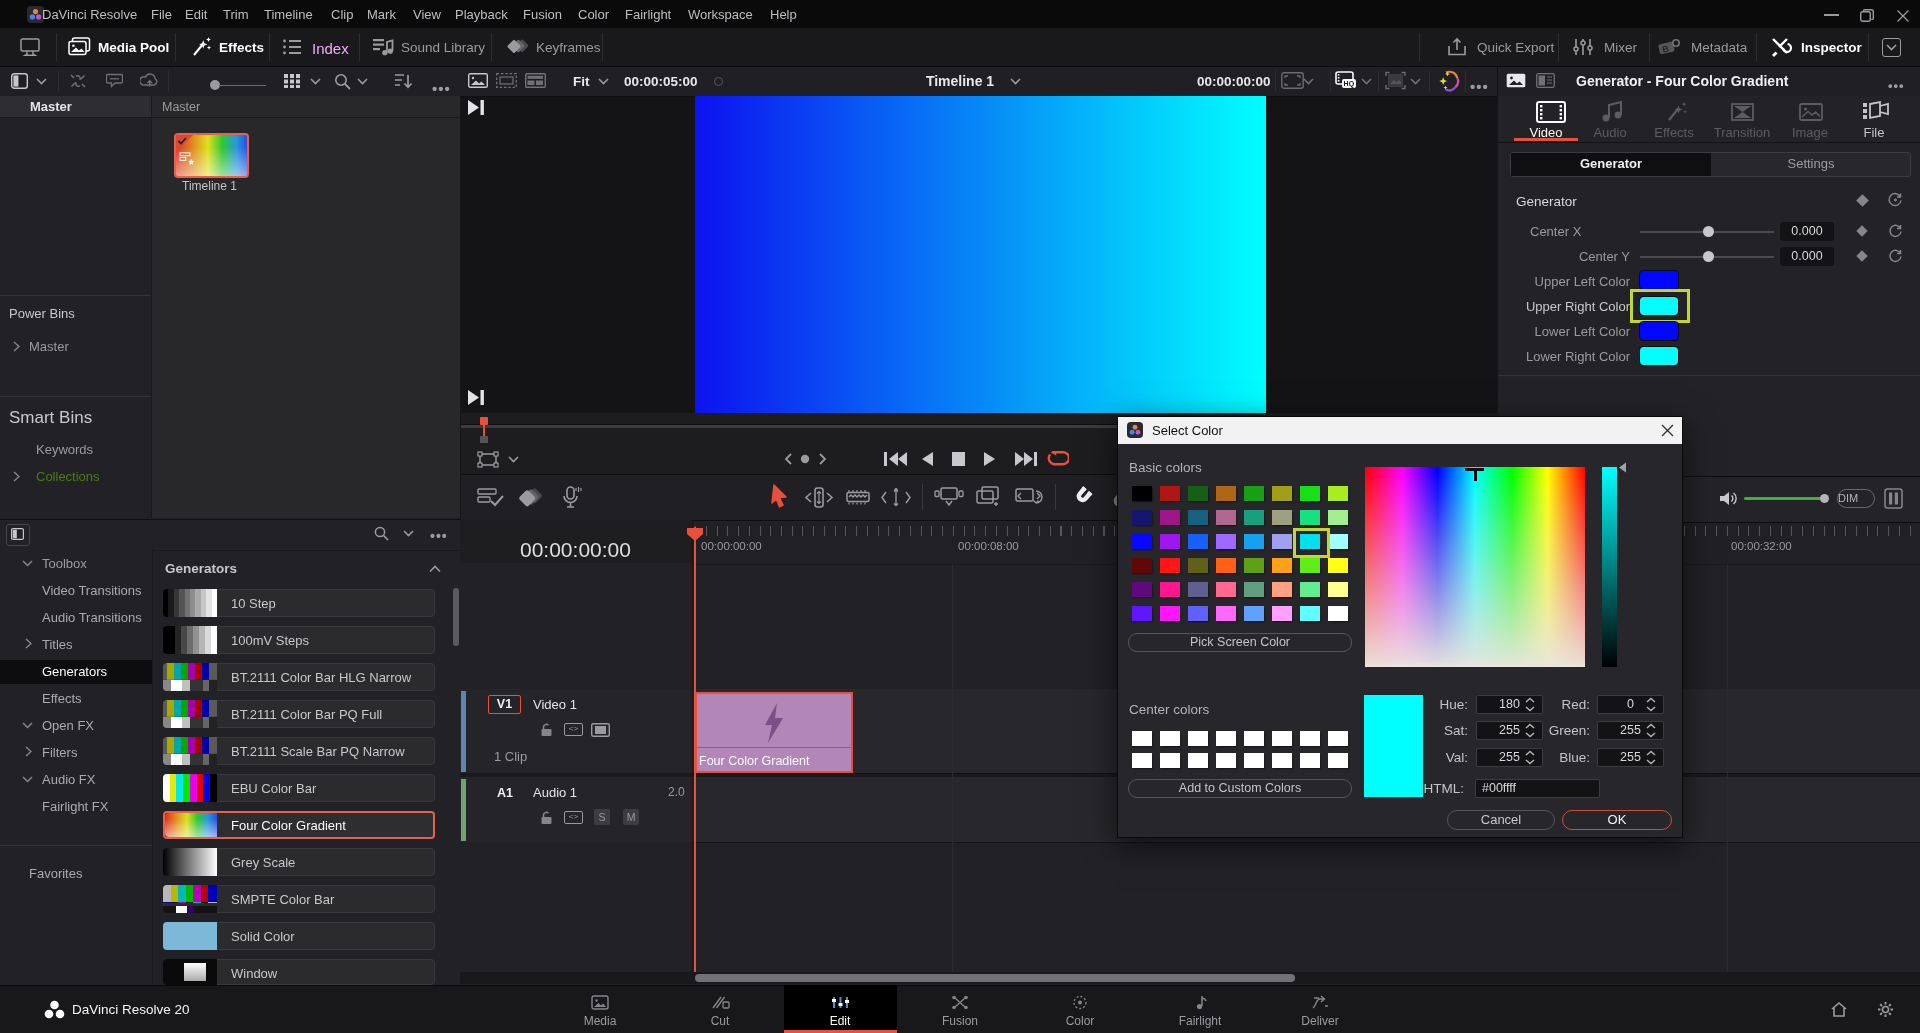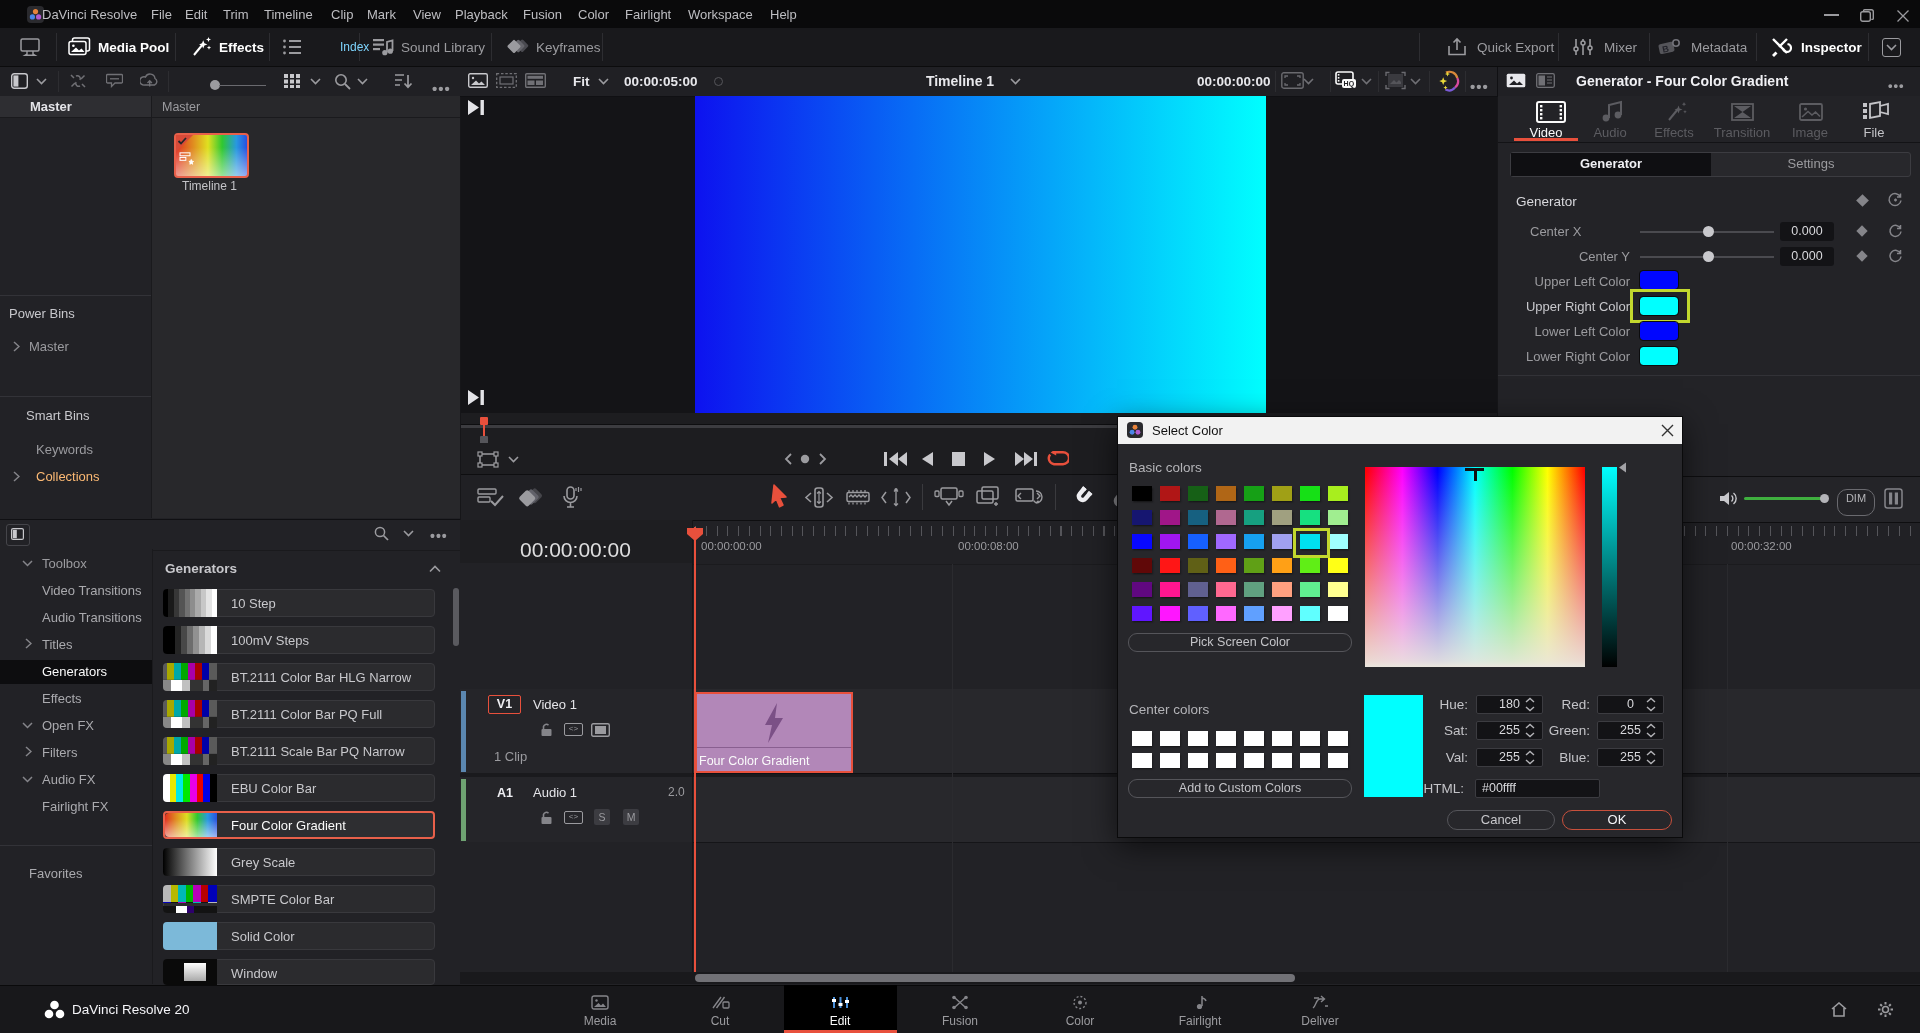--- a/index.html
+++ b/index.html
@@ -78,21 +78,21 @@
 <div class="abs" style="left:219px;top:40px;font-size:13.5px;font-weight:bold;color:#ffffff;">Effects</div>
 
 <svg class="abs" style="left:283px;top:39px;" width="18" height="16" viewBox="0 0 18 16">
   <circle cx="1.5" cy="2" r="1.4" fill="#9b9b9f"></circle>
       <rect x="6" y="1" width="12" height="2" fill="#9b9b9f"></rect>
   <circle cx="1.5" cy="8" r="1.4" fill="#9b9b9f"></circle>
       <rect x="6" y="7" width="12" height="2" fill="#9b9b9f"></rect>
   <circle cx="1.5" cy="14" r="1.4" fill="#9b9b9f"></circle>
       <rect x="6" y="13" width="12" height="2" fill="#9b9b9f"></rect>
 </svg>
-<div class="abs" style="left:312px;top:40px;font-size:12px;color:#7dd3fc;margin-left:28px;">Index</div>
+<div class="abs" style="left:312px;top:40px;font-size:15px;color:#f0abfc;">Index</div>
 
 <svg class="abs" style="left:372px;top:38px;" width="22" height="19" viewBox="0 0 22 19">
   <rect x="1" y="1" width="11" height="2.2" fill="#9b9b9f"></rect>
   <rect x="1" y="5.5" width="11" height="2.2" fill="#9b9b9f"></rect>
   <rect x="1" y="10" width="7" height="2.2" fill="#9b9b9f"></rect>
   <path d="M15 14.5 L15 4 L20.5 2.5 L20.5 13" stroke="#9b9b9f" stroke-width="1.8" fill="none"></path>
   <circle cx="12.8" cy="14.7" r="2.6" fill="#9b9b9f"></circle>
   <circle cx="18.3" cy="13.2" r="2.6" fill="#9b9b9f"></circle>
 </svg>
 <div class="abs" style="left:401px;top:40px;font-size:13.5px;color:#9b9b9f;">Sound Library</div>
@@ -301,26 +301,26 @@
 </svg>
 <div class="abs" style="left:174px;top:179px;width:71px;text-align:center;font-size:12px;color:#c4c4c8;">Timeline 1</div>
 
 <div class="abs" style="left:0;top:295px;width:151px;height:1px;background:#333338;"></div>
 <div class="abs" style="left:9px;top:306px;font-size:13px;color:#c8c8cc;">Power Bins</div>
 <svg class="abs" style="left:13px;top:341px;" width="7" height="11" viewBox="0 0 7 11">
       <path d="M1 1 L6 5.5 L1 10" stroke="#85858a" stroke-width="1.5" fill="none"></path>
     </svg>
 <div class="abs" style="left:29px;top:339px;font-size:13px;color:#9b9b9f;">Master</div>
 <div class="abs" style="left:0;top:396px;width:151px;height:1px;background:#333338;"></div>
-<div class="abs" style="left:9px;top:408px;font-size:13px;color:#c8c8cc;margin-left:17px;">Smart Bins</div>
+<div class="abs" style="left:9px;top:408px;font-size:17px;color:#c8c8cc;">Smart Bins</div>
 <div class="abs" style="left:36px;top:442px;font-size:13px;color:#9b9b9f;">Keywords</div>
 <svg class="abs" style="left:13px;top:471px;" width="7" height="11" viewBox="0 0 7 11">
       <path d="M1 1 L6 5.5 L1 10" stroke="#85858a" stroke-width="1.5" fill="none"></path>
     </svg>
-<div class="abs" style="left:36px;top:469px;font-size:13px;color:#fdba74;">Collections</div>
+<div class="abs" style="left:36px;top:469px;font-size:13px;color:#4d7c0f;">Collections</div>
 
 <div class="abs" style="left:0;top:518px;width:460px;height:467px;background:#222226;"></div>
 
 <div class="abs" style="left:0;top:519px;width:460px;height:30px;background:#222226;border-top:1px solid #101013;border-bottom:1px solid #1a1a1d;"></div>
 <div class="abs" style="left:6px;top:524px;width:22px;height:20px;border:1px solid #45454a;border-radius:3px;"></div>
 <svg class="abs" style="left:11px;top:528px;" width="13" height="12" viewBox="0 0 13 12">
   <rect x="0.6" y="0.6" width="11.8" height="10.8" rx="1.5" fill="none" stroke="#c8c8cc" stroke-width="1.2"></rect>
   <rect x="1.8" y="1.8" width="4" height="8.4" fill="#c8c8cc"></rect>
 </svg>
 <svg class="abs" style="left:374px;top:526px;" width="15" height="15" viewBox="0 0 15 15">
@@ -692,21 +692,21 @@
 <div class="abs" style="left:1640px;top:347px;width:38px;height:18px;background:#00ffff;border-radius:3px;outline:1px solid #0c0c0e;"></div>
 <div class="abs" style="left:1498px;top:375px;width:422px;height:1px;background:#323237;"></div>
 
 <div class="abs" style="left:1498px;top:476px;width:422px;height:45px;background:#242428;border-top:1px solid #0e0e10;border-bottom:1px solid #0e0e10;"></div>
 <svg class="abs" style="left:1719px;top:490px;" width="20" height="17" viewBox="0 0 20 17">
   <path d="M1 6 L5 6 L10 2 L10 15 L5 11 L1 11 Z" fill="#c8c8cc"></path>
   <path d="M12.5 5.5 A4 4 0 0 1 12.5 11.5 M14.5 3 A7 7 0 0 1 14.5 14" stroke="#c8c8cc" stroke-width="1.4" fill="none"></path>
 </svg>
 <div class="abs" style="left:1744px;top:497px;width:80px;height:3px;background:#3faf3f;border-radius:2px;"></div>
 <div class="abs" style="left:1820px;top:494px;width:9px;height:9px;border-radius:50%;background:#b4b4b8;"></div>
-<div class="abs" style="left:1837px;top:489px;width:38px;height:27px;border:1px solid #6a6a6f;border-radius:10px;box-sizing:border-box;text-align:center;font-size:11px;color:#b4b4b8;line-height:17px;">DIM</div>
+<div class="abs" style="left:1837px;top:489px;width:38px;height:19px;border:1px solid #6a6a6f;border-radius:10px;box-sizing:border-box;font-size:11px;color:#b4b4b8;line-height:17px;">DIM</div>
 <svg class="abs" style="left:1884px;top:488px;" width="19" height="21" viewBox="0 0 19 21">
   <rect x="1" y="1" width="17" height="19" rx="2.5" fill="none" stroke="#85858a" stroke-width="1.5"></rect>
   <rect x="5" y="4.5" width="3.2" height="12" fill="#85858a"></rect>
   <rect x="10.8" y="4.5" width="3.2" height="12" fill="#85858a"></rect>
 </svg>
 
 <div class="abs" style="left:1117px;top:416px;width:566px;height:422px;background:#27272b;border:1px solid #0a0a0b;box-sizing:border-box;box-shadow:0 8px 30px rgba(0,0,0,.6);"></div>
 <div class="abs" style="left:1118px;top:417px;width:564px;height:27px;background:#f2f2f2;"></div>
 <svg class="abs" style="left:1127px;top:422px;" width="16" height="16" viewBox="0 0 17 17">
   <rect x="0" y="0" width="17" height="17" rx="4" fill="#2a2a2e"></rect>

